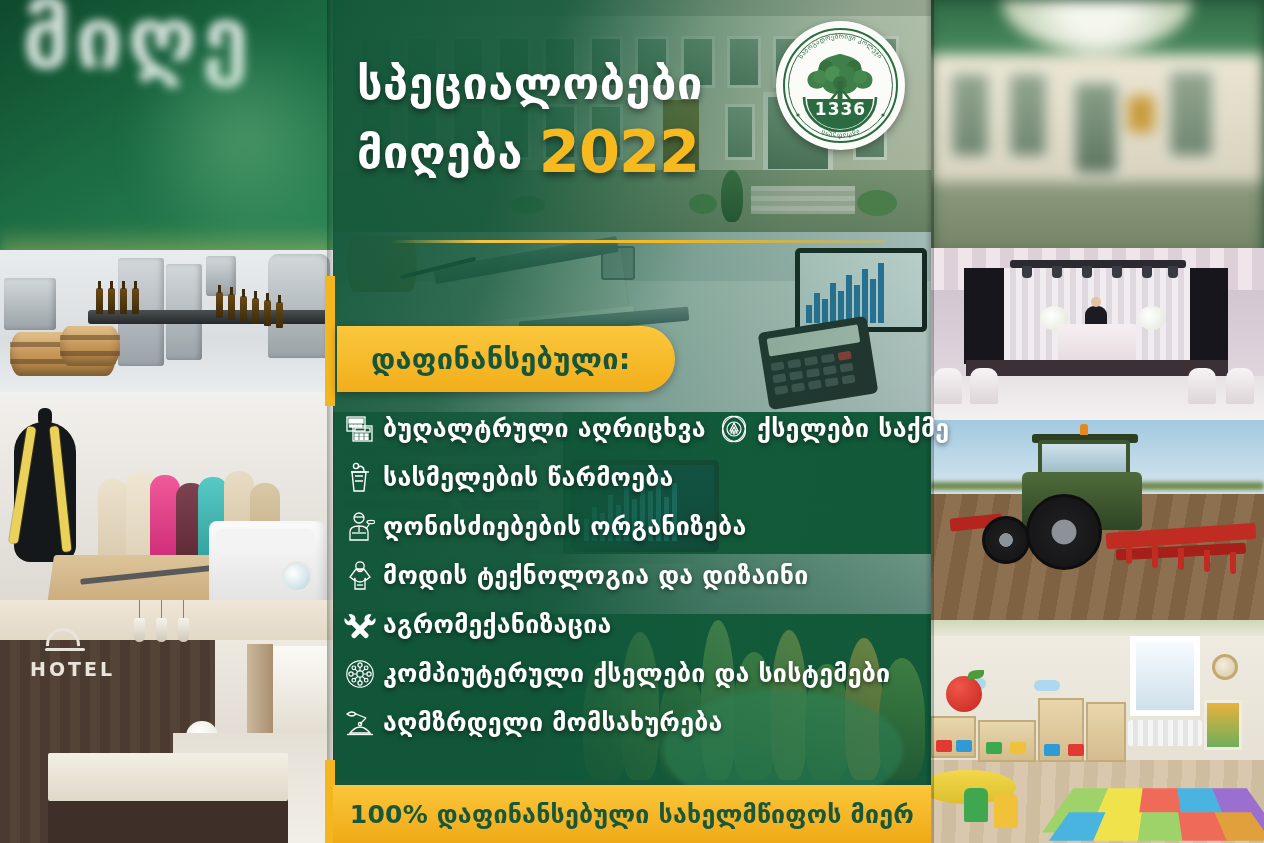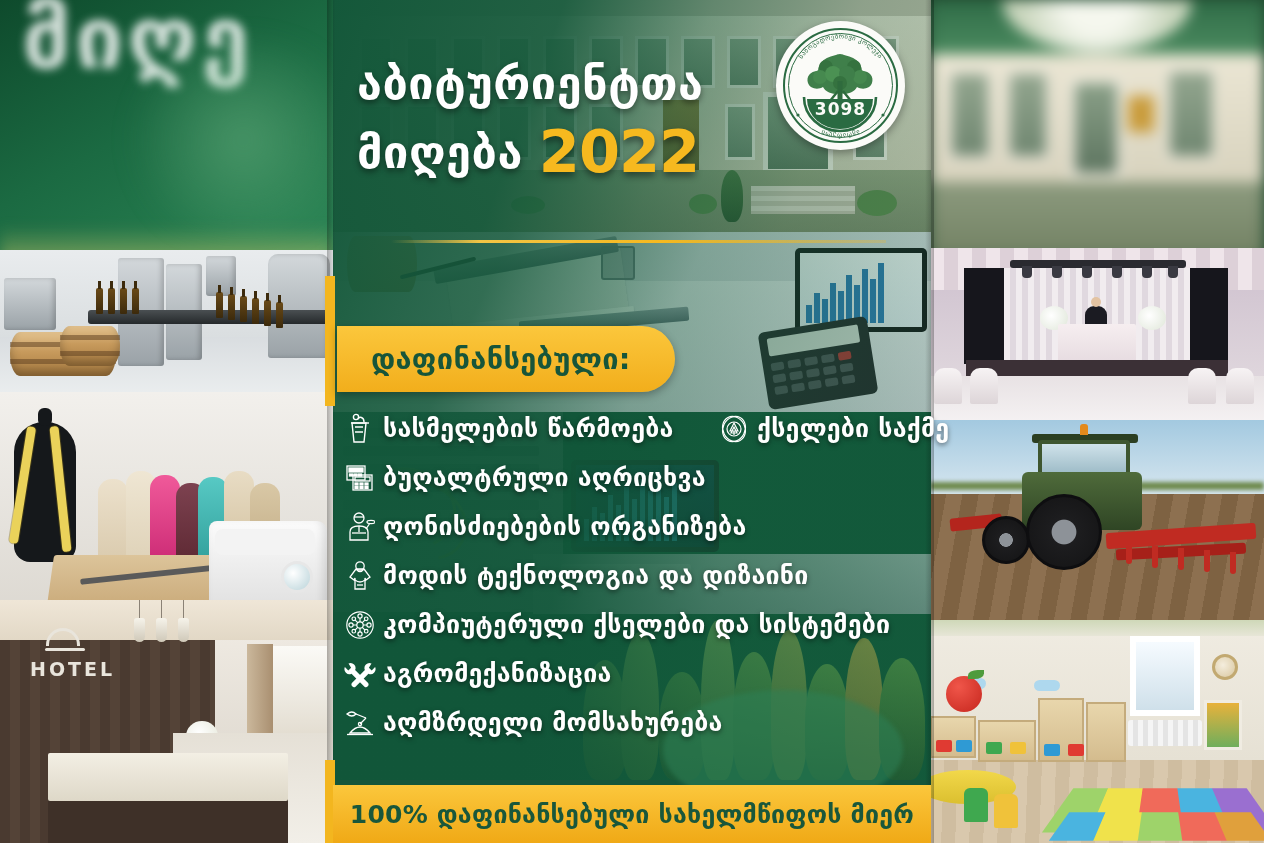--- a/index.html
+++ b/index.html
@@ -549,21 +549,21 @@
   </div>
 
   <div class="edge-l"></div>
   <div class="edge-r"></div>
   <div class="yellow-tab-l"></div>
   <div class="yellow-tab-l2"></div>
 
   <div class="cc-fg" style="left:333px;">
 
     <div class="title-wrap">
-      <div class="title-line">აბიტურიენტთა</div>
+      <div class="title-line">სპეციალობები</div>
       <div class="title-line">
         <span>მიღება</span><span class="title-year">2022</span>
       </div>
     </div>
 
     <div class="emblem">
       <div class="emblem-disc"></div>
       <div class="emblem-ring"></div>
       <div class="emblem-ring2"></div>
       <svg class="emblem-svg" viewBox="0 0 129 129">
@@ -589,43 +589,30 @@
         <circle cx="84" cy="56" r="7" fill="#46894f"></circle>
           <circle cx="57" cy="53" r="8" fill="#4b9153"></circle>
         <circle cx="71" cy="53" r="8" fill="#3f7f4a"></circle>
           <circle cx="64" cy="62" r="7" fill="#35723f"></circle>
         <rect x="61.5" y="60" width="5" height="20" fill="#2f6b3d"></rect>
         <path d="M62 70 L 54 80 M 67 70 L 75 80" stroke="#2f6b3d" stroke-width="2.4" fill="none"></path>
         <path d="M 31 80 A 33 33 0 0 0 97 80 L 97 82 A 33 33 0 0 1 31 82 Z" fill="none"></path>
         <path d="M 31 78 A 33 30 0 0 0 97 78 Z" fill="#2a6b42"></path>
         <path d="M 28 76 A 36 34 0 0 0 100 76" fill="none" stroke="#2a6b42" stroke-width="2.6"></path>
       </svg>
-      <div class="emblem-year">3098</div>
+      <div class="emblem-year">1336</div>
     </div>
 
     <div class="divider"></div>
 
     <div class="spec-pill">
       <span class="spec-pill-label">დაფინანსებული:</span>
     </div>
 
     <div class="spec-list">
-
-      <div class="spec-row">
-        <span class="ic">
-          <svg width="30" height="32" viewBox="0 0 30 32" fill="none" stroke="#fff" stroke-width="1.4">
-            <path d="M7 10 L9 29 h10 l2-19 z"></path>
-              <path d="M6 10 h18"></path>
-            <path d="M19 9 C 19 4 14 3 13 6"></path>
-              <circle cx="11" cy="4" r="2.6"></circle>
-            <path d="M10 14 h8 M10 19 h8"></path>
-          </svg>
-        </span>
-        <span class="tx">სასმელების წარმოება</span>
-      </div>
 
       <div class="spec-row">
         <span class="ic">
           <svg width="30" height="30" viewBox="0 0 30 30" fill="none" stroke="#fff" stroke-width="1.3">
             <rect x="2" y="3" width="18" height="14"></rect>
             <rect x="4" y="5" width="14" height="4" fill="#fff"></rect>
             <rect x="4.5" y="11" width="3" height="2" fill="#fff"></rect>
               <rect x="9" y="11" width="3" height="2" fill="#fff"></rect>
             <rect x="13.5" y="11" width="3" height="2" fill="#fff"></rect>
             <rect x="8" y="12" width="19" height="15"></rect>
@@ -636,20 +623,33 @@
               <rect x="10" y="23.5" width="3" height="2" fill="#fff"></rect>
             <rect x="15" y="23.5" width="3" height="2" fill="#fff"></rect>
               <rect x="20" y="23.5" width="3" height="2" fill="#fff"></rect>
           </svg>
         </span>
         <span class="tx">ბუღალტრული აღრიცხვა</span>
       </div>
 
       <div class="spec-row">
         <span class="ic">
+          <svg width="30" height="32" viewBox="0 0 30 32" fill="none" stroke="#fff" stroke-width="1.4">
+            <path d="M7 10 L9 29 h10 l2-19 z"></path>
+              <path d="M6 10 h18"></path>
+            <path d="M19 9 C 19 4 14 3 13 6"></path>
+              <circle cx="11" cy="4" r="2.6"></circle>
+            <path d="M10 14 h8 M10 19 h8"></path>
+          </svg>
+        </span>
+        <span class="tx">სასმელების წარმოება</span>
+      </div>
+
+      <div class="spec-row">
+        <span class="ic">
           <svg width="30" height="32" viewBox="0 0 30 32" fill="none" stroke="#fff" stroke-width="1.3">
             <circle cx="14" cy="7" r="5"></circle>
               <path d="M9 6 h10"></path>
             <path d="M5 29 v-8 c0-4 4-6 9-6 s9 2 9 6 v8 z"></path>
             <path d="M14 15 v6"></path>
               <path d="M7 22 h14"></path>
             <path d="M21 18 l4 -6"></path>
               <ellipse cx="26" cy="11" rx="4" ry="1.6"></ellipse>
           </svg>
         </span>
@@ -660,20 +660,30 @@
         <span class="ic">
           <svg width="30" height="32" viewBox="0 0 30 32" fill="none" stroke="#fff" stroke-width="1.3">
             <circle cx="15" cy="6" r="4.2"></circle>
             <path d="M11 9 L5 17 l4 3 l1 -2 v11 h10 v-11 l1 2 l4 -3 l-6 -8 z"></path>
             <path d="M11 9 q4 5 8 0"></path>
             <path d="M10 20 q5 4 10 0"></path>
             <path d="M12 25 h6"></path>
           </svg>
         </span>
         <span class="tx">მოდის ტექნოლოგია და დიზაინი</span>
+      </div>
+
+      <div class="spec-row">
+        <span class="ic">
+          <svg width="32" height="32" viewBox="0 0 32 32" fill="#fff">
+            <path d="M4.5 5.5 a5 5 0 0 1 6.6 6.6 l13 13 a2.6 2.6 0 0 1 -3.6 3.6 l-13 -13 a5 5 0 0 1 -6.6 -6.6 l3.4 3.4 l2.8 -2.8 z"></path>
+            <path d="M27.5 5.5 a5 5 0 0 0 -6.6 6.6 l-13 13 a2.6 2.6 0 0 0 3.6 3.6 l13 -13 a5 5 0 0 0 6.6 -6.6 l-3.4 3.4 l-2.8 -2.8 z"></path>
+          </svg>
+        </span>
+        <span class="tx">აგრომექანიზაცია</span>
       </div>
 
       <div class="spec-row">
         <span class="ic">
           <svg width="30" height="30" viewBox="0 0 30 30" fill="none" stroke="#fff" stroke-width="1.2">
             <circle cx="15" cy="15" r="13.2"></circle>
             <circle cx="15" cy="15" r="3.2"></circle>
             <circle cx="15" cy="6" r="2.1"></circle>
               <circle cx="15" cy="24" r="2.1"></circle>
             <circle cx="6" cy="15" r="2.1"></circle>
@@ -683,30 +693,20 @@
             <circle cx="8.8" cy="21.2" r="1.8"></circle>
               <circle cx="21.2" cy="21.2" r="1.8"></circle>
             <path d="M15 8 v4 M15 18 v4 M8 15 h4 M18 15 h4 M10.2 10.2 l2.5 2.5 M19.8 10.2 l-2.5 2.5 M10.2 19.8 l2.5 -2.5 M19.8 19.8 l-2.5 -2.5"></path>
           </svg>
         </span>
         <span class="tx">კომპიუტერული ქსელები და სისტემები</span>
       </div>
 
       <div class="spec-row">
         <span class="ic">
-          <svg width="32" height="32" viewBox="0 0 32 32" fill="#fff">
-            <path d="M4.5 5.5 a5 5 0 0 1 6.6 6.6 l13 13 a2.6 2.6 0 0 1 -3.6 3.6 l-13 -13 a5 5 0 0 1 -6.6 -6.6 l3.4 3.4 l2.8 -2.8 z"></path>
-            <path d="M27.5 5.5 a5 5 0 0 0 -6.6 6.6 l-13 13 a2.6 2.6 0 0 0 3.6 3.6 l13 -13 a5 5 0 0 0 6.6 -6.6 l-3.4 3.4 l-2.8 -2.8 z"></path>
-          </svg>
-        </span>
-        <span class="tx">აგრომექანიზაცია</span>
-      </div>
-
-      <div class="spec-row">
-        <span class="ic">
           <svg width="32" height="30" viewBox="0 0 32 30" fill="none" stroke="#fff" stroke-width="1.3">
             <path d="M6 25 q10 -12 20 0 z"></path>
               <path d="M3 26.5 h26"></path>
             <circle cx="16" cy="16" r="1.6"></circle>
             <path d="M16 16 l6 -6"></path>
             <path d="M3 6 q5 -4 9 0 q-4 4 -9 0 z"></path>
             <path d="M12 6 L 22 10"></path>
           </svg>
         </span>
         <span class="tx">აღმზრდელი მომსახურება</span>

